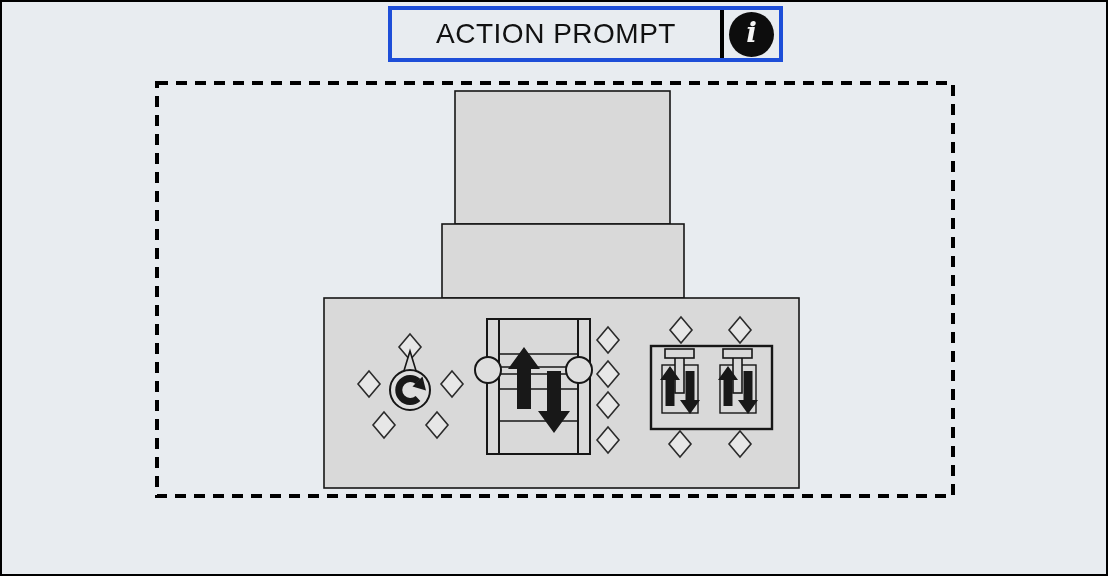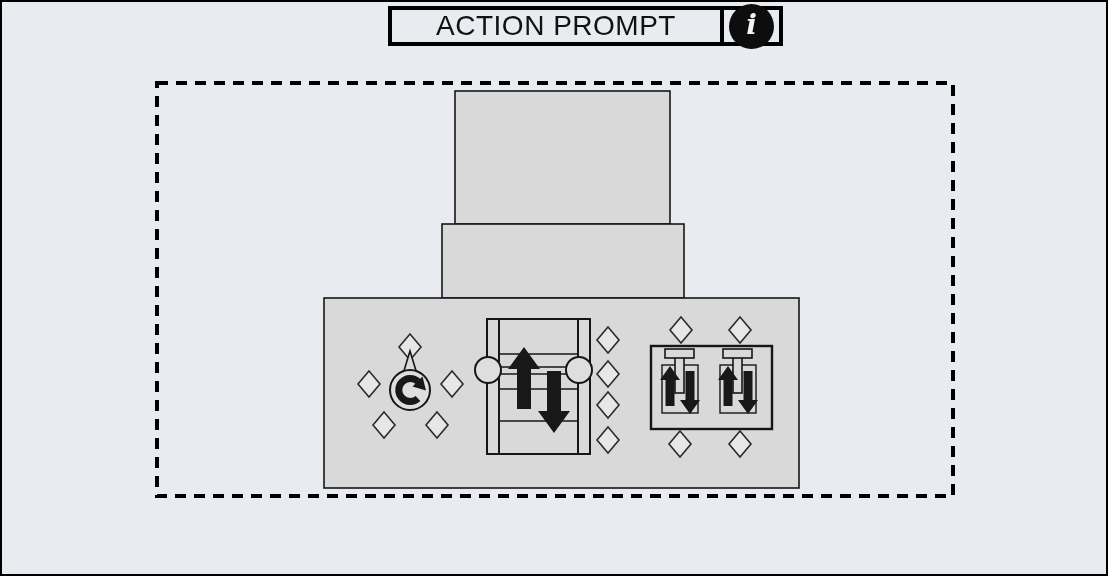--- a/index.html
+++ b/index.html
@@ -10,23 +10,23 @@
     background: var(--page-background, #e8ecf0);
     position: relative;
     overflow: hidden;
     font-family: "Liberation Sans", sans-serif;
   }
 
   
   .prompt-header {
     position: absolute;
     left: 386px; top: 4px;
-    height: 40px; width: 395px;
+    height: 56px; width: 395px;
     box-sizing: border-box;
-    border: 4px solid #000000;
+    border: 4px solid #1d4ed8;
     display: flex;
     background: var(--page-background, #e8ecf0);
     z-index: 5;
   }
   .prompt-title-cell {
     flex: 1;
     display: flex; align-items: center; justify-content: center;
     font-size: 28px;
     letter-spacing: 0.5px;
     color: #111;

